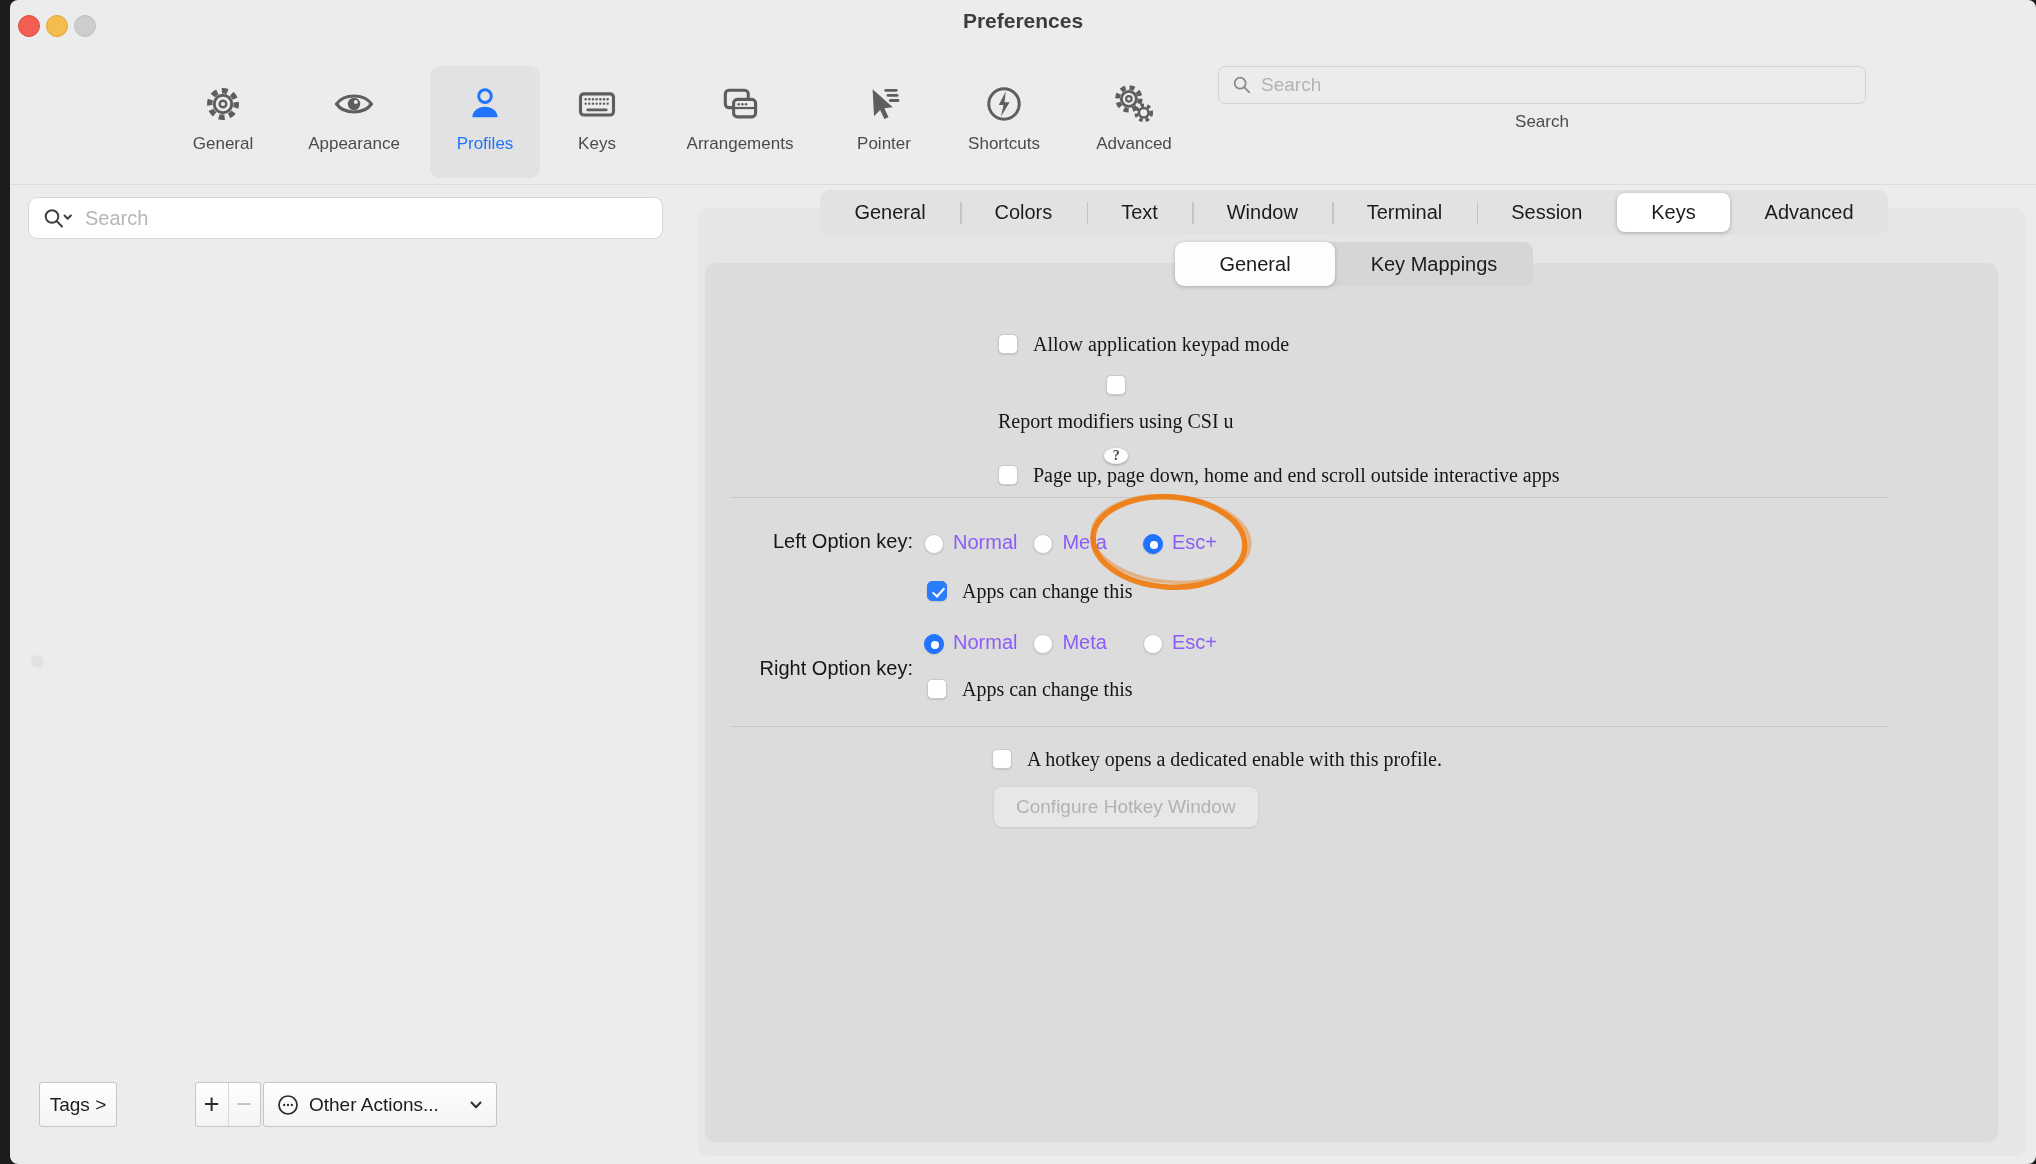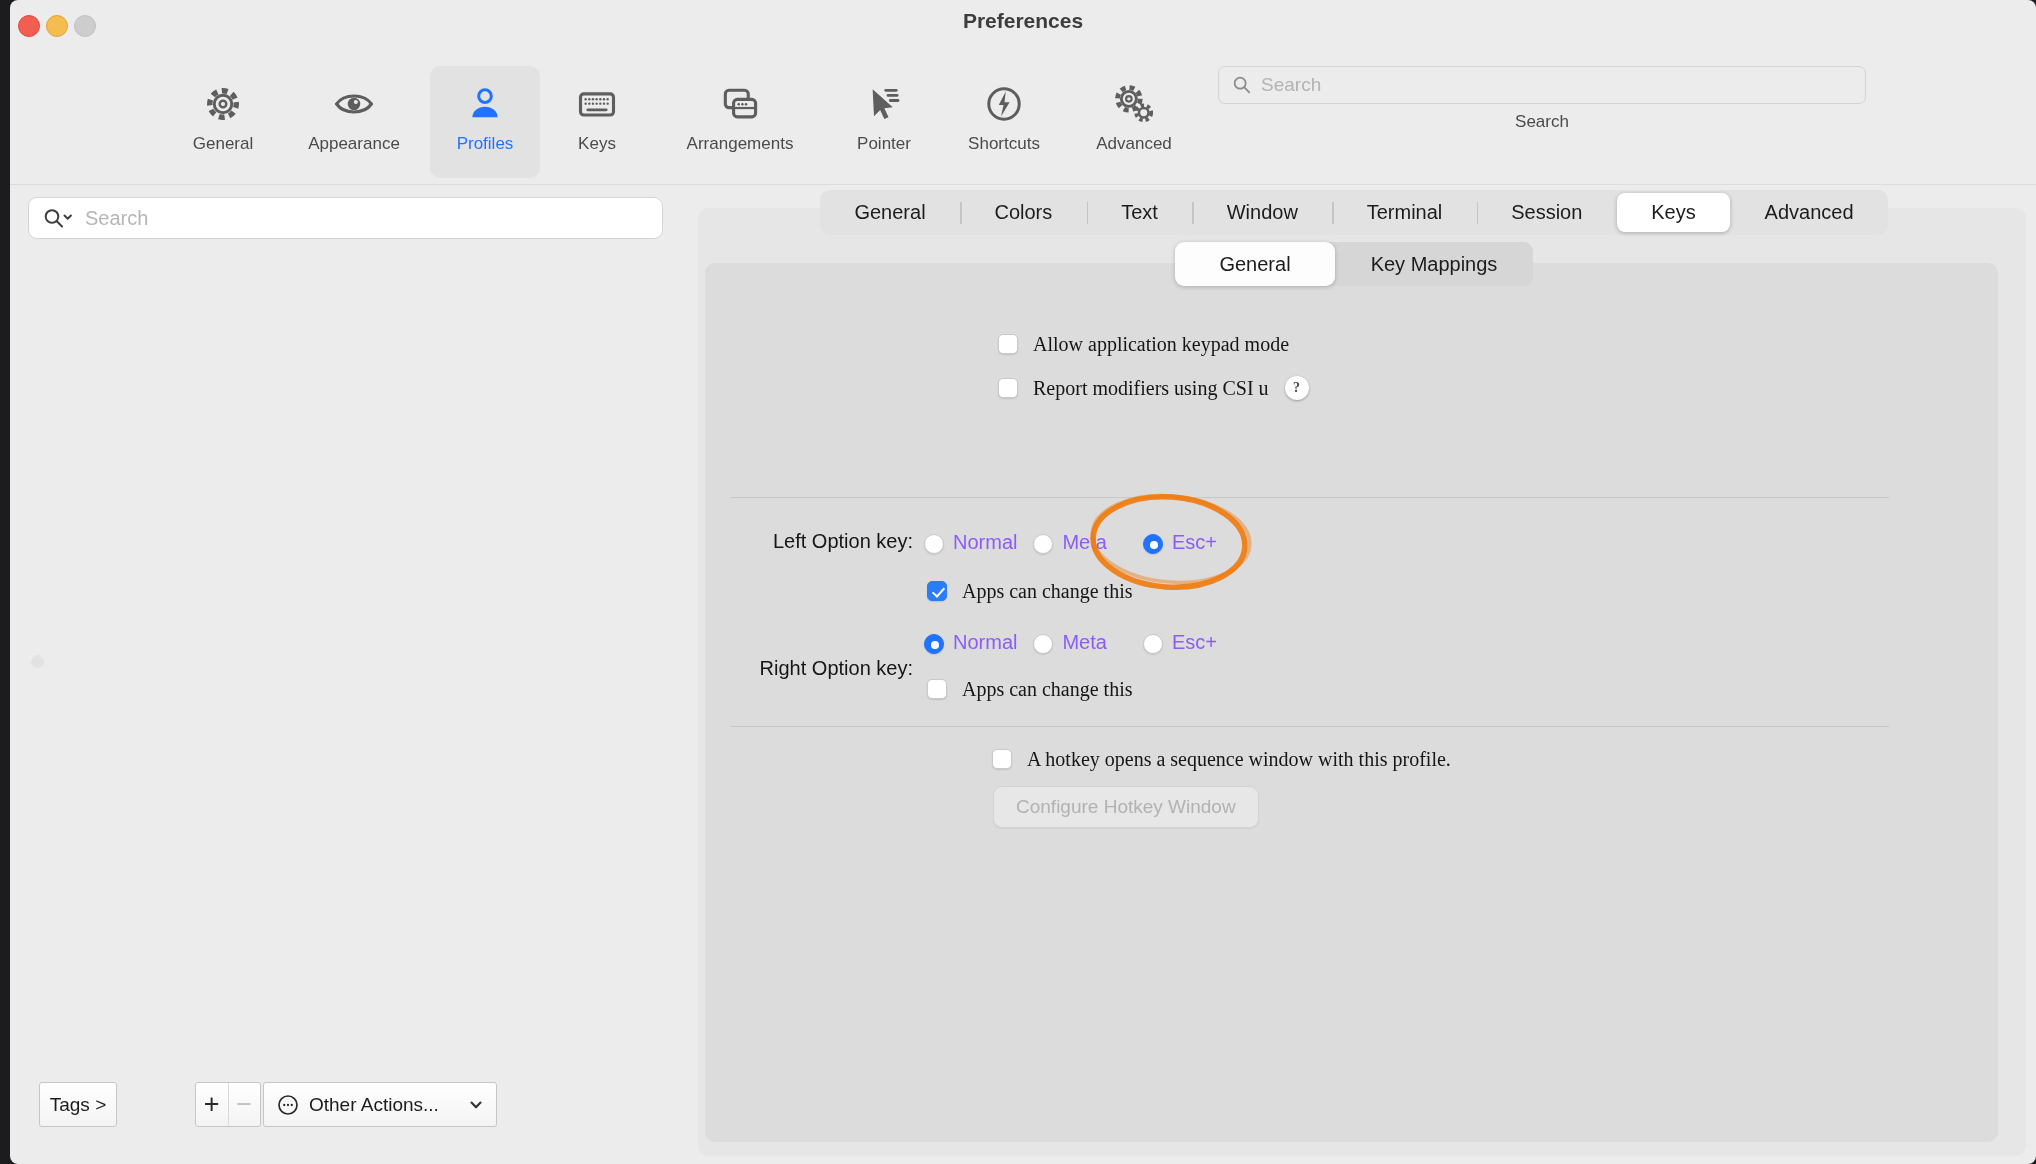--- a/index.html
+++ b/index.html
@@ -284,24 +284,28 @@
 
   <div class="stabs">
     <div class="seg on">General</div>
     <div class="seg">Key Mappings</div>
   </div>
 
   <div class="row" style="left:988px;top:331px;">
     <span class="cb"></span>
     <span>Allow application keypad mode</span>
   </div>
-  <div class="row" style="left:988px;top:375px;">
+  <div class="row" style="left:988px;top:375px;flex-direction:column;">
     <span class="cb"></span>
     <span>Report modifiers using CSI u</span>
     <span class="help">?</span>
+  </div>
+  <div class="row" style="left:988px;top:462px;">
+    <span class="cb"></span>
+    <span>Page up, page down, home and end scroll outside interactive apps</span>
   </div>
 
   <div class="sep" style="top:497px;"></div>
 
   <div class="optlabel" style="top:528px;">Left Option key:</div>
   <div class="optrow" style="top:528px;">
     <span class="rad"></span>
     <span class="rtext">Normal</span>
     <span class="rad" style="margin-left:16px;"></span>
     <span class="rtext">Meta</span>
@@ -324,21 +328,21 @@
   </div>
   <div class="row" style="left:917px;top:676px;">
     <span class="cb"></span>
     <span>Apps can change this</span>
   </div>
 
   <div class="sep" style="top:726px;"></div>
 
   <div class="row" style="left:982px;top:746px;">
     <span class="cb"></span>
-    <span>A hotkey opens a sequence window with this profile.</span>
+    <span>A hotkey opens a dedicated enable with this profile.</span>
   </div>
   <div class="cfg-btn">Configure Hotkey Window</div>
 
   <svg class="annot" viewBox="0 0 222 130">
     <ellipse cx="111" cy="64" rx="76" ry="45" fill="none" stroke="#ee7d15" stroke-width="5.5" stroke-linecap="round" transform="rotate(4 111 64)" opacity="0.95"></ellipse>
     <ellipse cx="113" cy="61" rx="79" ry="43" fill="none" stroke="#ee7d15" stroke-width="3.5" transform="rotate(5 113 61)" opacity="0.45"></ellipse>
   </svg>
 
 </div>
 

